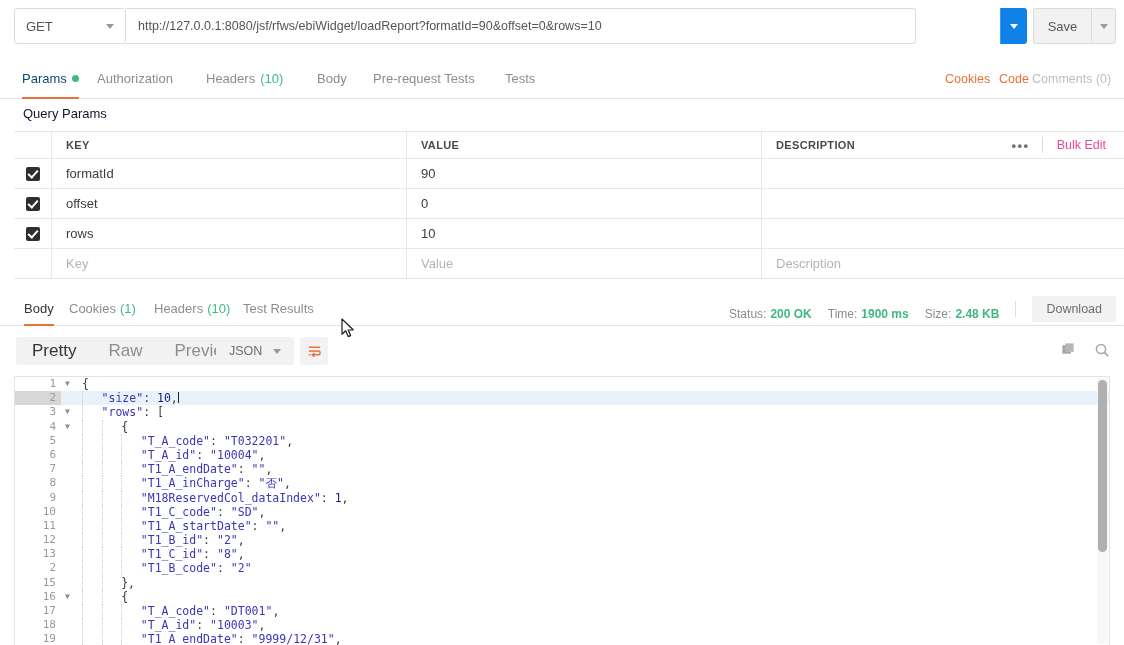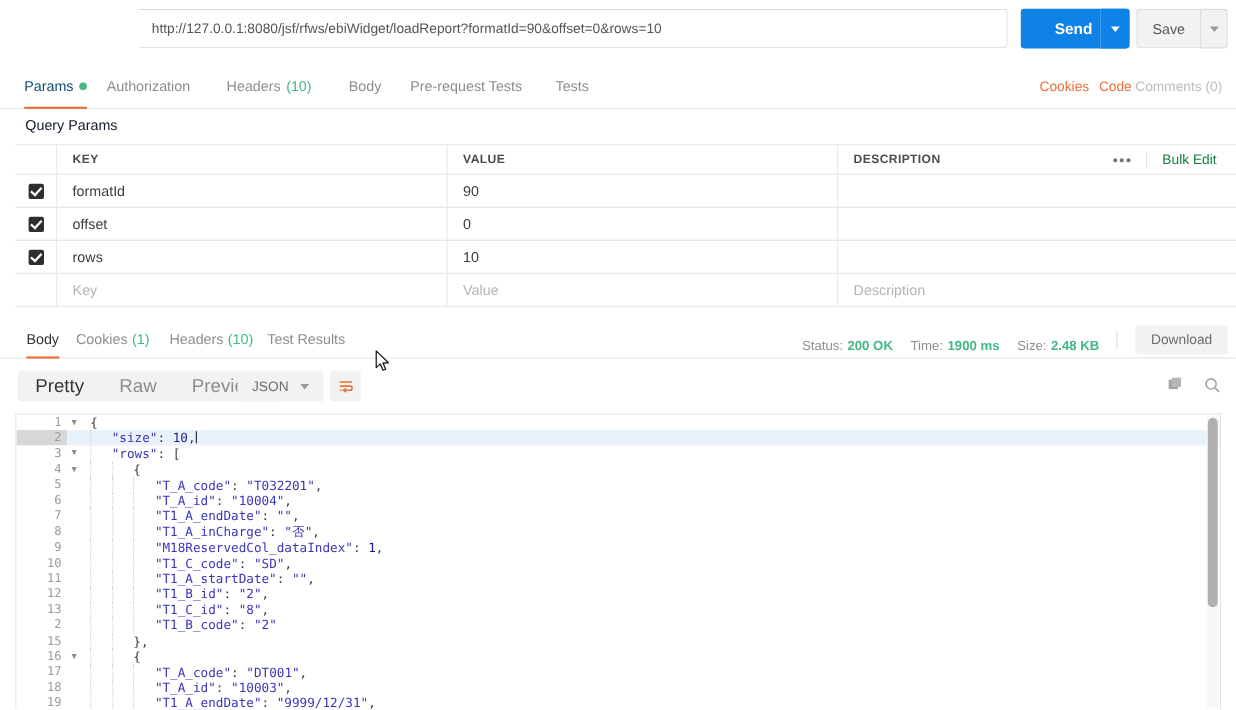--- a/index.html
+++ b/index.html
@@ -101,21 +101,21 @@
     position: relative; cursor: pointer;
   }
   .chk::after {
     content: ""; position: absolute; left: 4px; top: 1px; width: 4px; height: 8px;
     border: solid #fff; border-width: 0 2px 2px 0; transform: rotate(42deg);
   }
   .ph { color: #b4b4b4; }
   .bulk-wrap { display: flex; align-items: center; gap: 0; margin-left: auto; padding-right: 4px; }
   .dots { color: #757575; letter-spacing: 1.5px; font-size: 13px; padding: 0 12px; cursor: pointer; }
   .vdiv { width: 1px; height: 16px; background: #dedede; }
-  .bulk { color: #15803d; font-size: 12.5px; font-weight: normal; padding: 0 14px; cursor: pointer;
+  .bulk { color: #ec4899; font-size: 12.5px; font-weight: normal; padding: 0 14px; cursor: pointer;
           letter-spacing: 0; }
 
   
   .resp-tabs {
     position: absolute; left: 0; top: 291px; width: 1124px; height: 35px;
     border-bottom: 1px solid #e4e4e4;
   }
   .rtab { position: absolute; top: 0; height: 35px; display: flex; align-items: center;
           font-size: 13px; color: #8d8d8d; cursor: pointer; gap: 4px; }
   .rtab.active { color: #353535; }
@@ -191,22 +191,25 @@
 
   
   .mouse { position: absolute; left: 341px; top: 318px; pointer-events: none; }
 </style>
 </head>
 <body>
 
 <div class="app">
 
   <div class="urlbar">
+    <div class="method-box">
+      <span class="method-label">GET</span>
+      <span class="caret"></span>
+    </div>
     <div class="url-input" placeholder="Enter request URL">http://127.0.0.1:8080/jsf/rfws/ebiWidget/loadReport?formatId=90&amp;offset=0&amp;rows=10</div>
-    <div class="send-btn">Send</div>
     <div class="send-caret-btn">
       <span class="caret"></span>
     </div>
     <div class="save-btn">Save</div>
     <div class="save-caret-btn">
       <span class="caret"></span>
     </div>
   </div>
 
   <div class="req-tabs" id="req-tabs">

